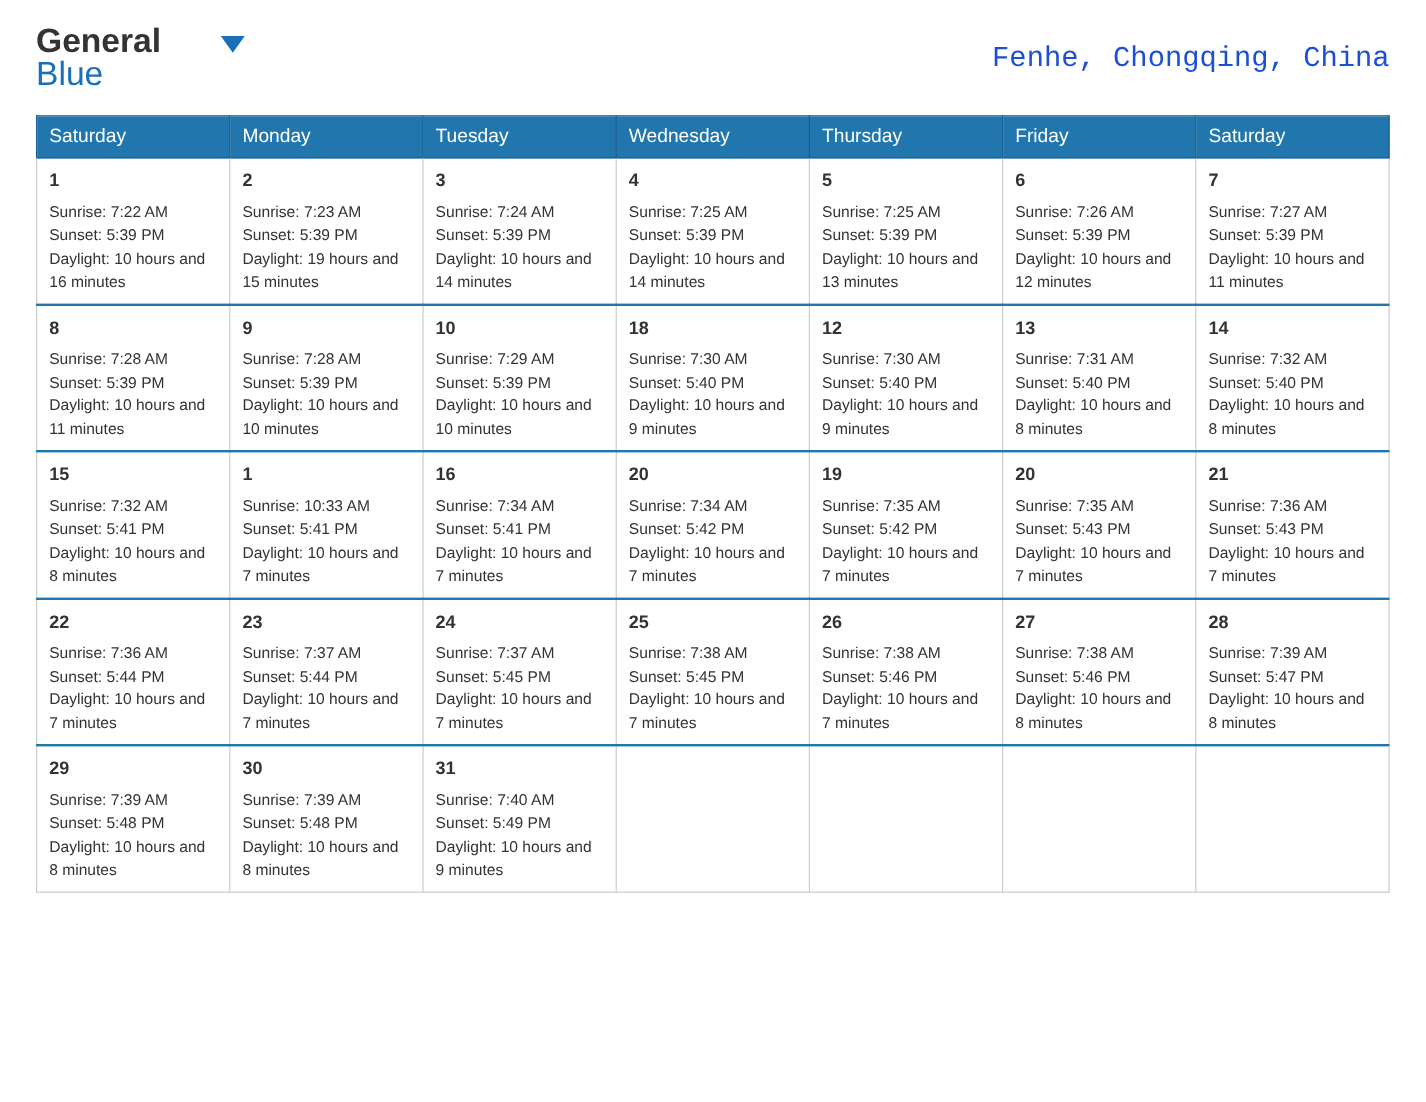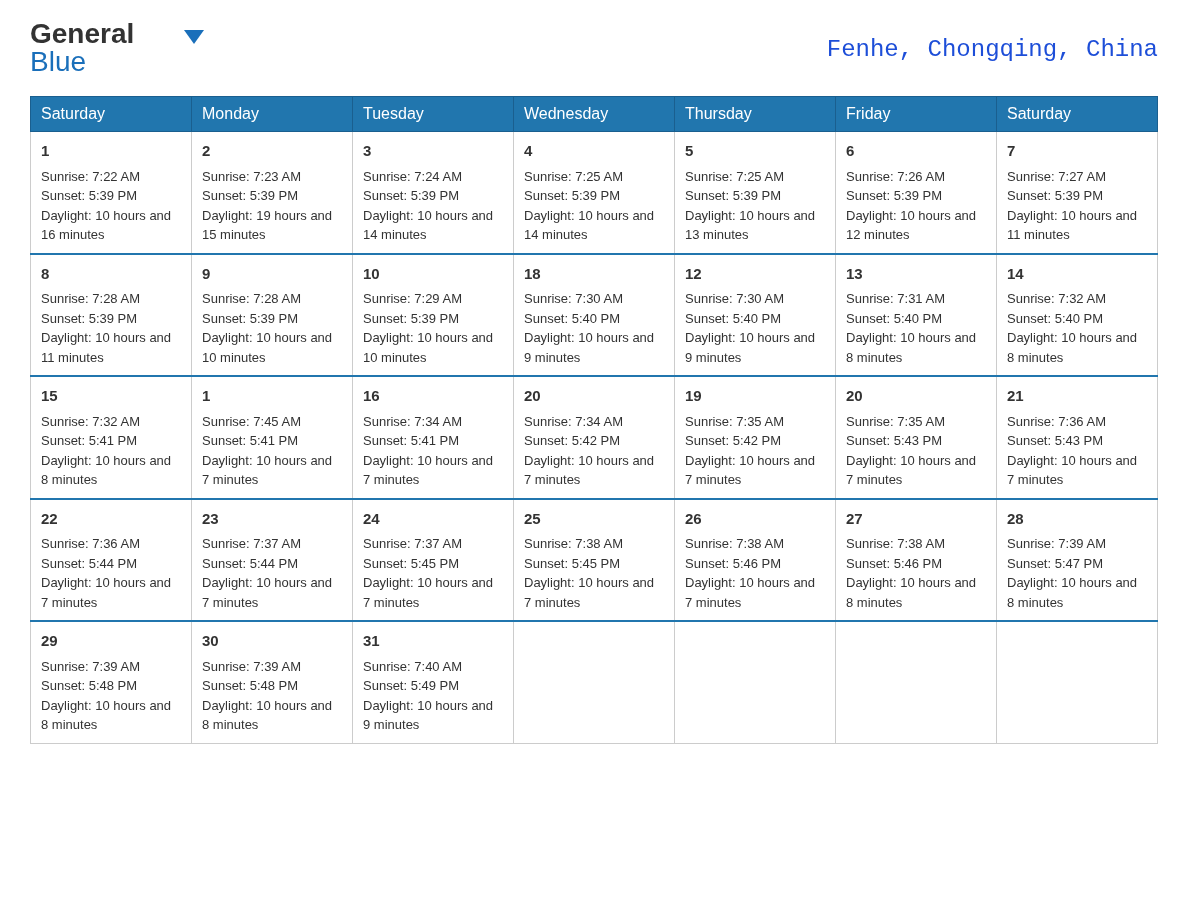--- a/index.html
+++ b/index.html
@@ -216,21 +216,21 @@
       </tr>
       <tr class="row-separator">
         <td>
           <span class="day-number">15</span>
           <span class="day-info">Sunrise: 7:32 AM</span><br>
           <span class="day-info">Sunset: 5:41 PM</span><br>
           <span class="day-info">Daylight: 10 hours and 8 minutes</span>
         </td>
         <td>
           <span class="day-number">1</span>
-          <span class="day-info">Sunrise: 7:45 AM</span><br>
+          <span class="day-info">Sunrise: 10:33 AM</span><br>
           <span class="day-info">Sunset: 5:41 PM</span><br>
           <span class="day-info">Daylight: 10 hours and 7 minutes</span>
         </td>
         <td>
           <span class="day-number">16</span>
           <span class="day-info">Sunrise: 7:34 AM</span><br>
           <span class="day-info">Sunset: 5:41 PM</span><br>
           <span class="day-info">Daylight: 10 hours and 7 minutes</span>
         </td>
         <td>

